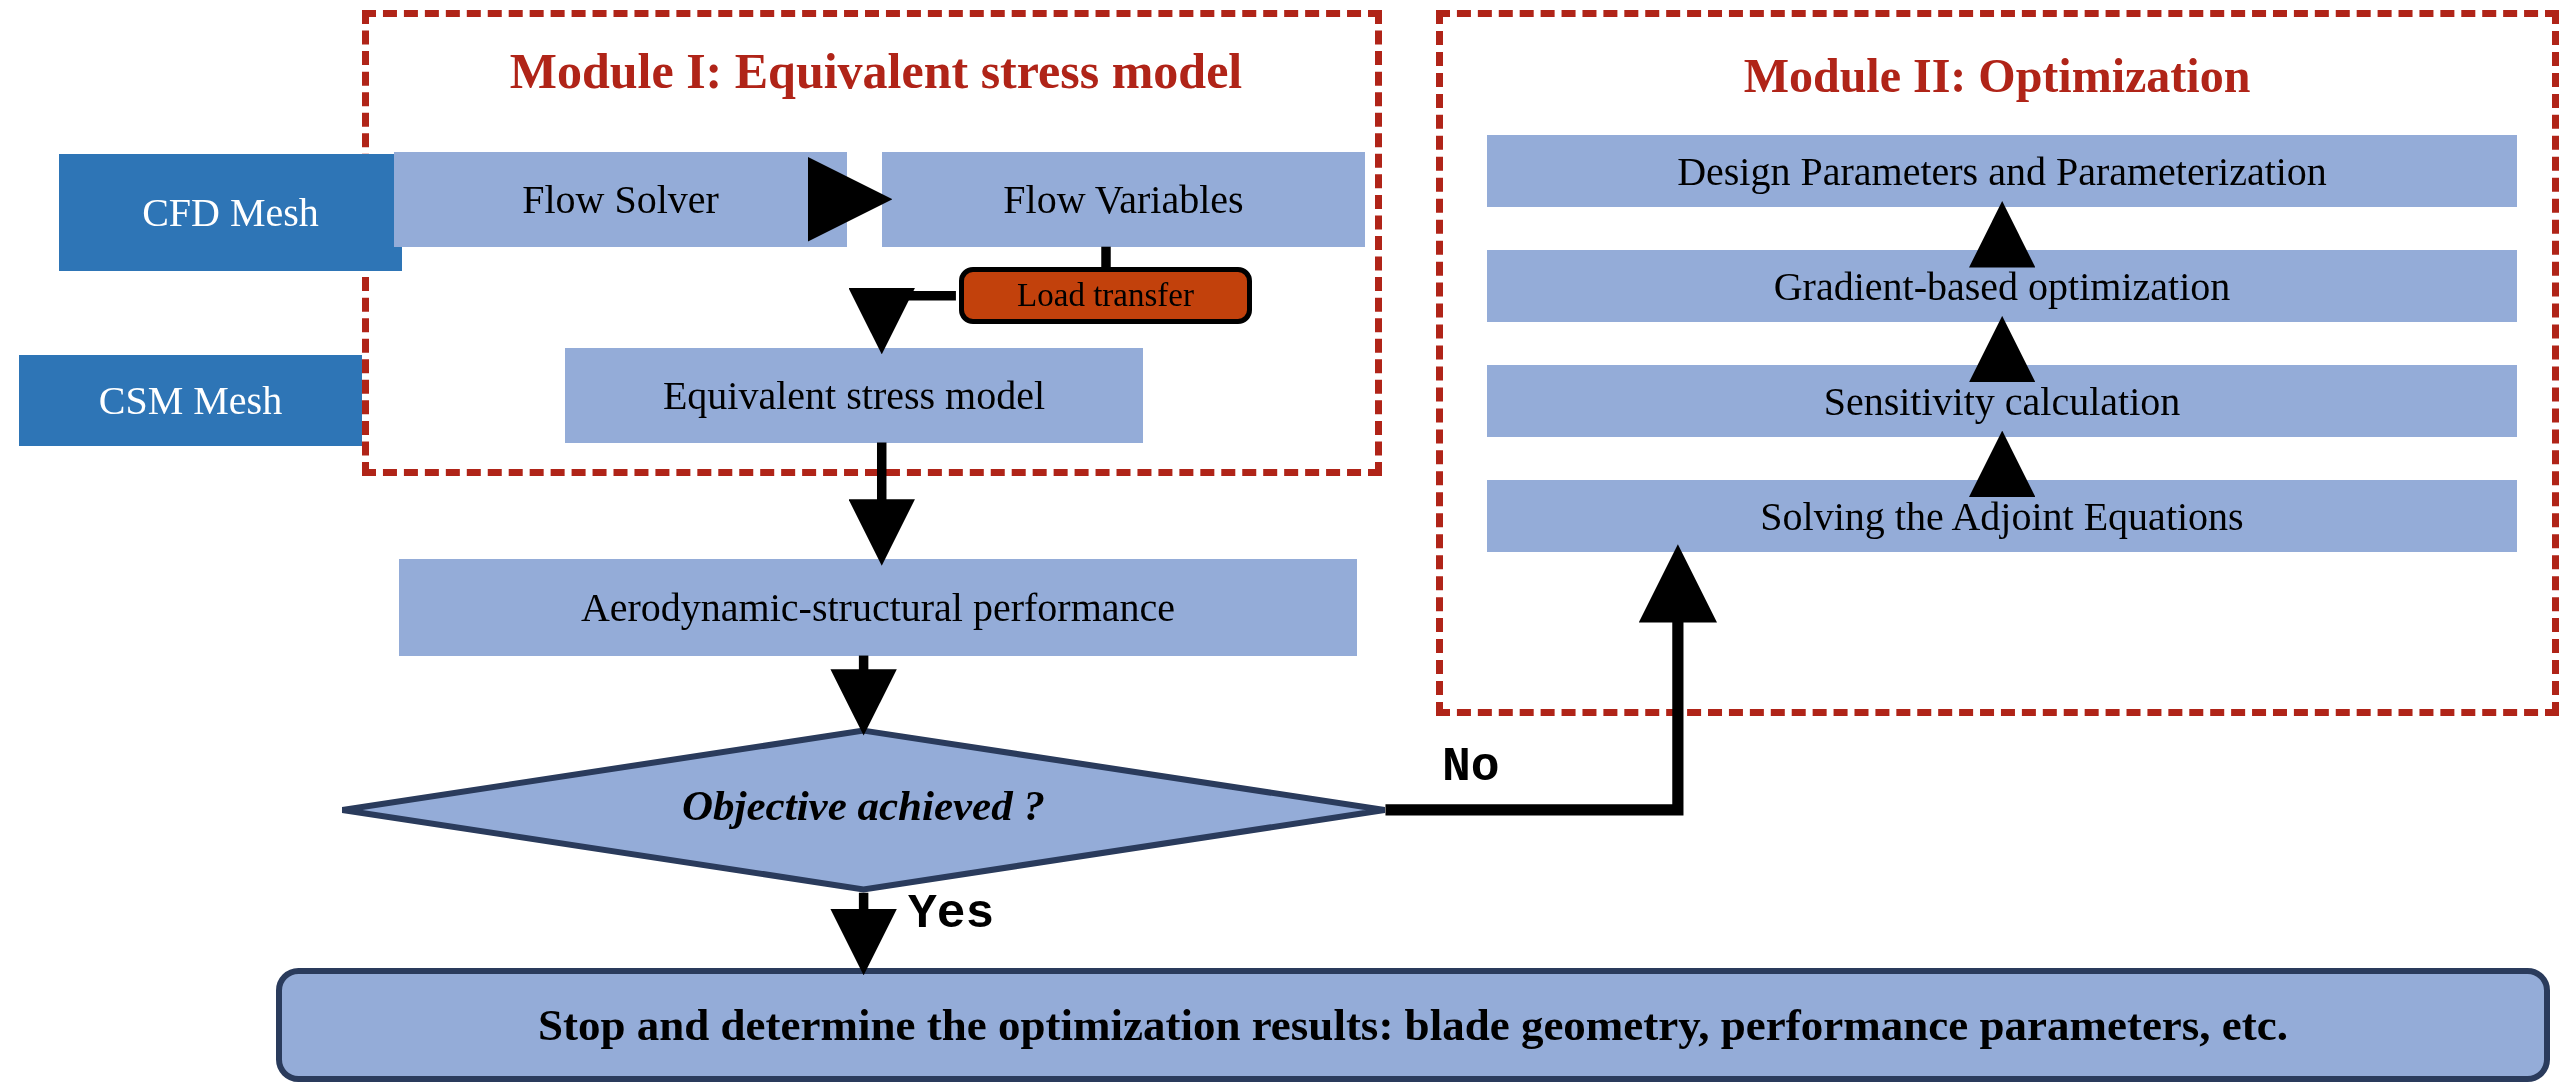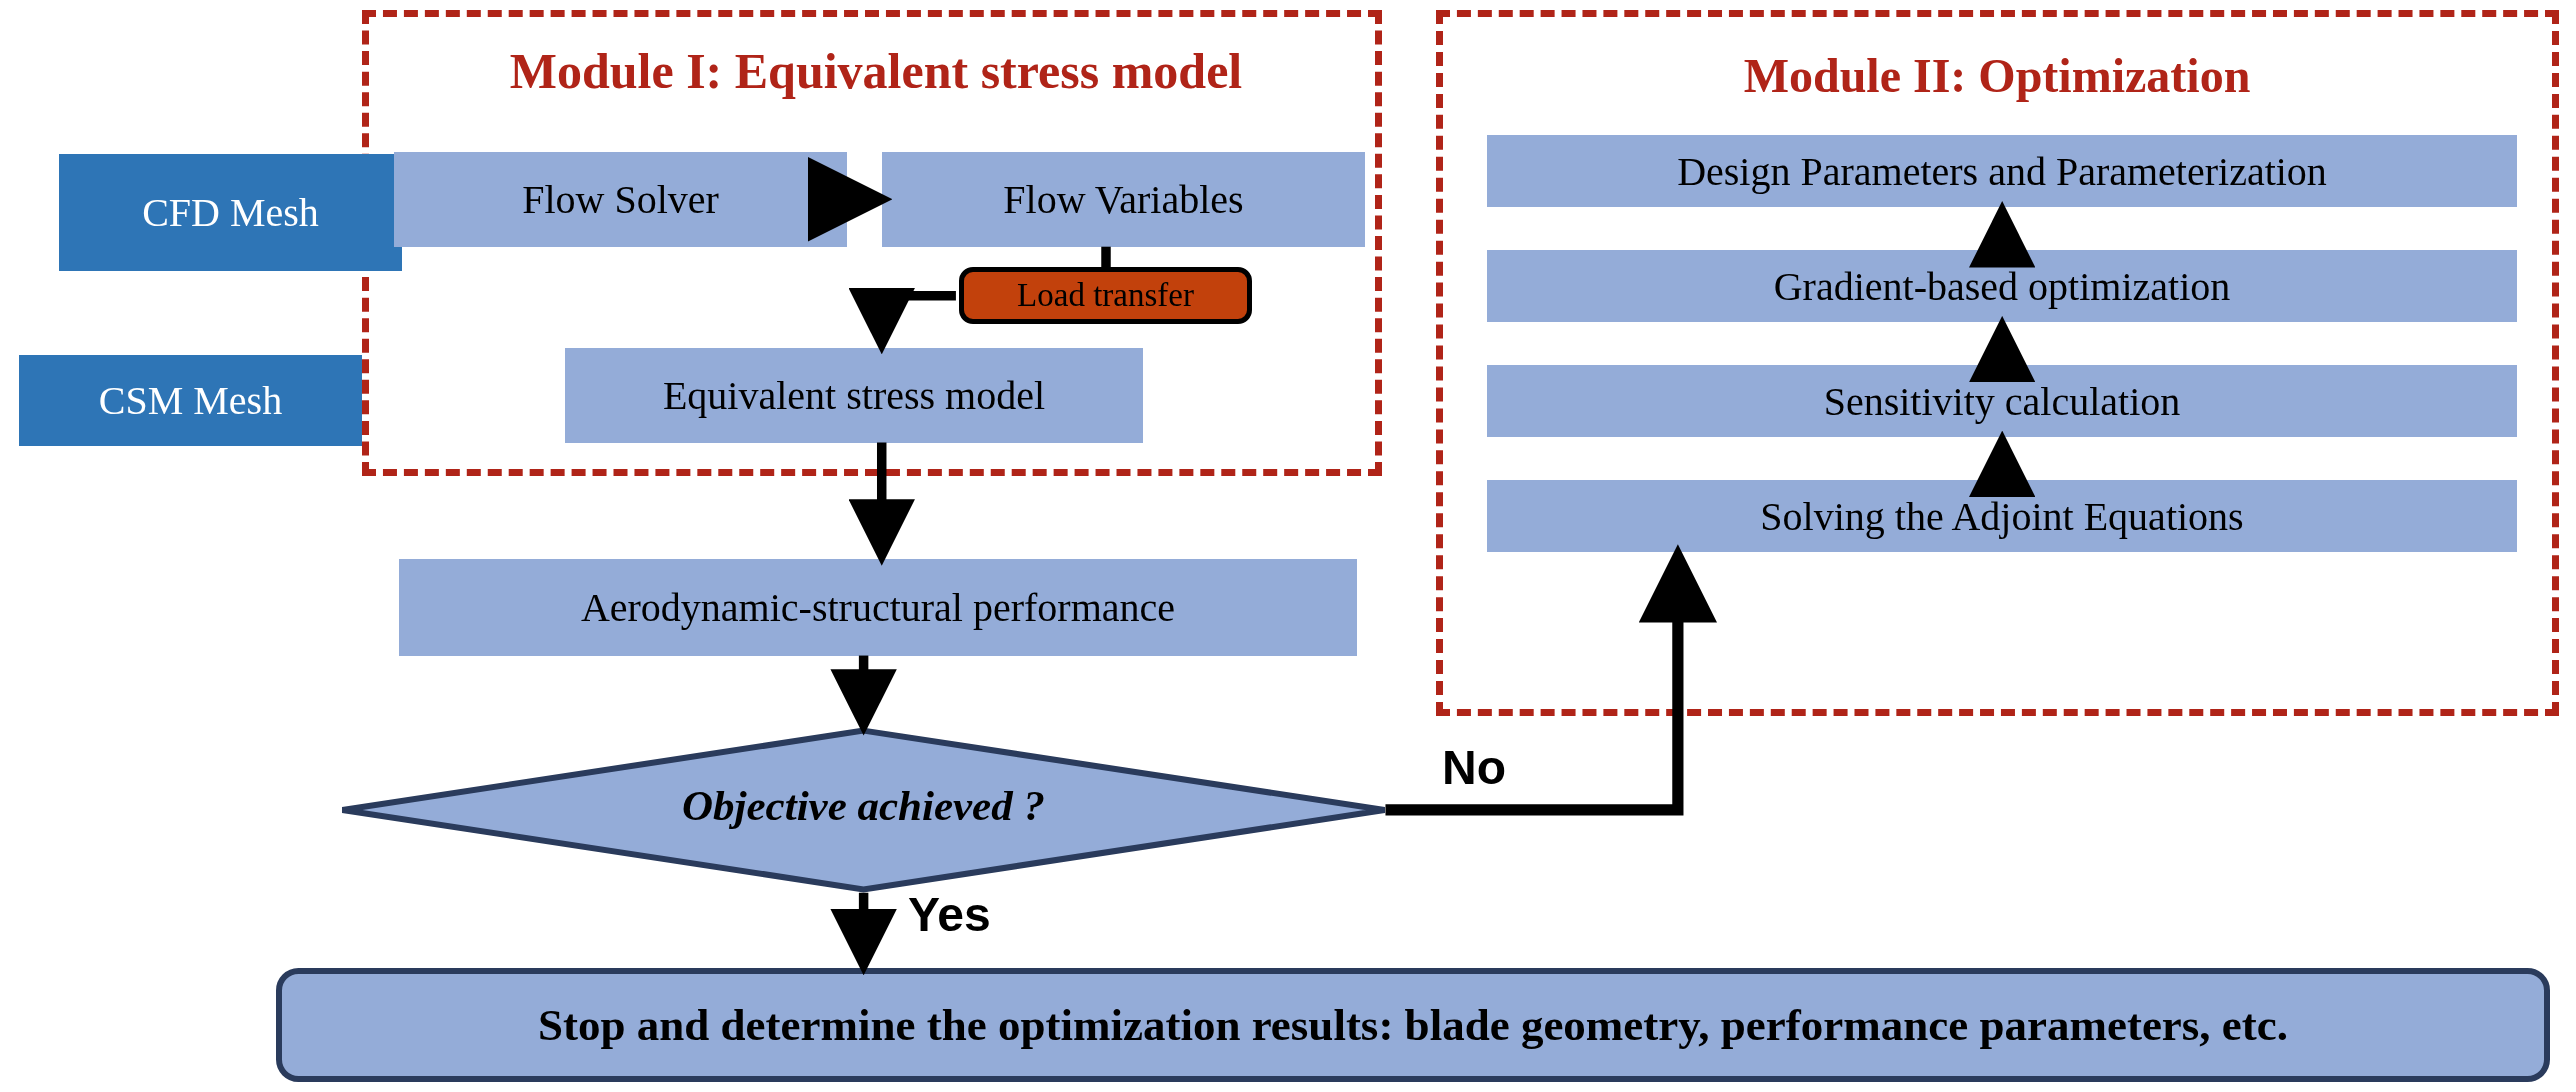--- a/index.html
+++ b/index.html
@@ -148,21 +148,21 @@
   
   #connectors {
     position: absolute;
     left: 0; top: 0; width: 2576px; height: 1092px;
     pointer-events: none;
   }
 
   
   .branch-label {
     position: absolute;
-    font-family: Liberation Sans, sans-serif;
+    font-family: Liberation Mono, monospace;
     font-weight: bold;
     color: #000000;
     white-space: nowrap;
     text-align: right;
   }
   #label-no  { left: 1442px; top: 740px; font-size: 48px; }
   #label-yes { left: 908px; top: 887px; font-size: 48px; }
 </style>
 </head>
 <body>

